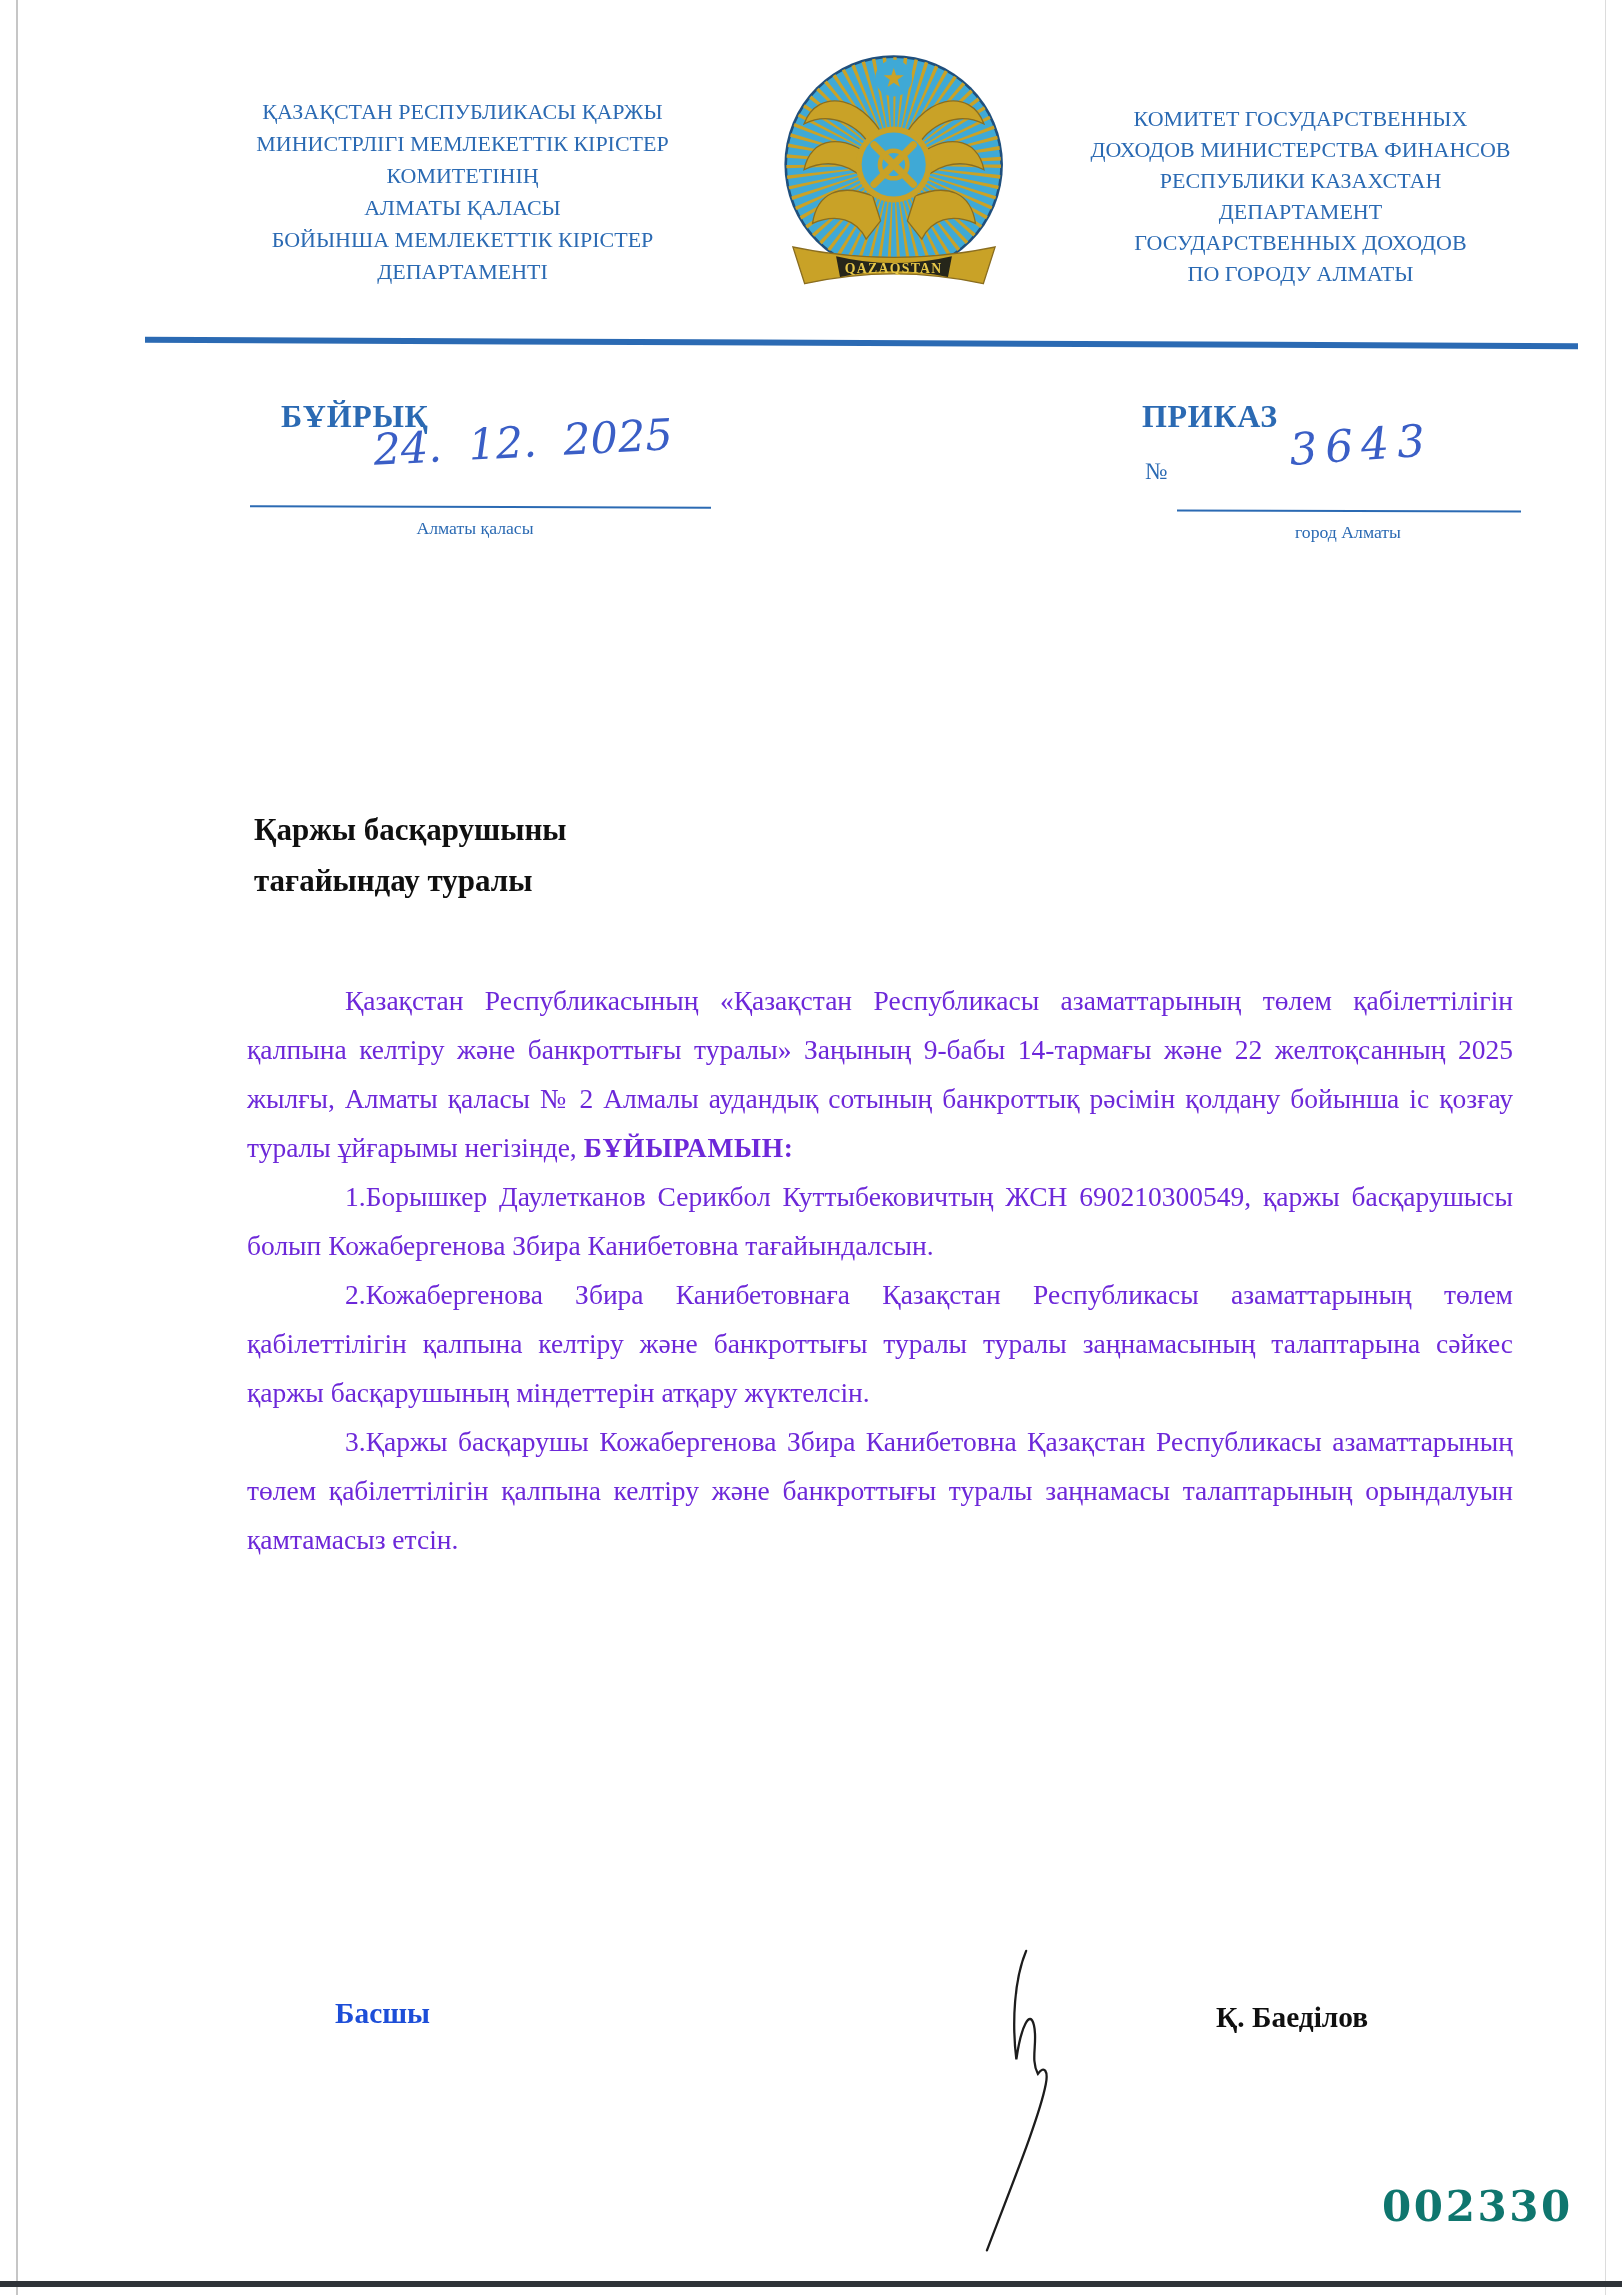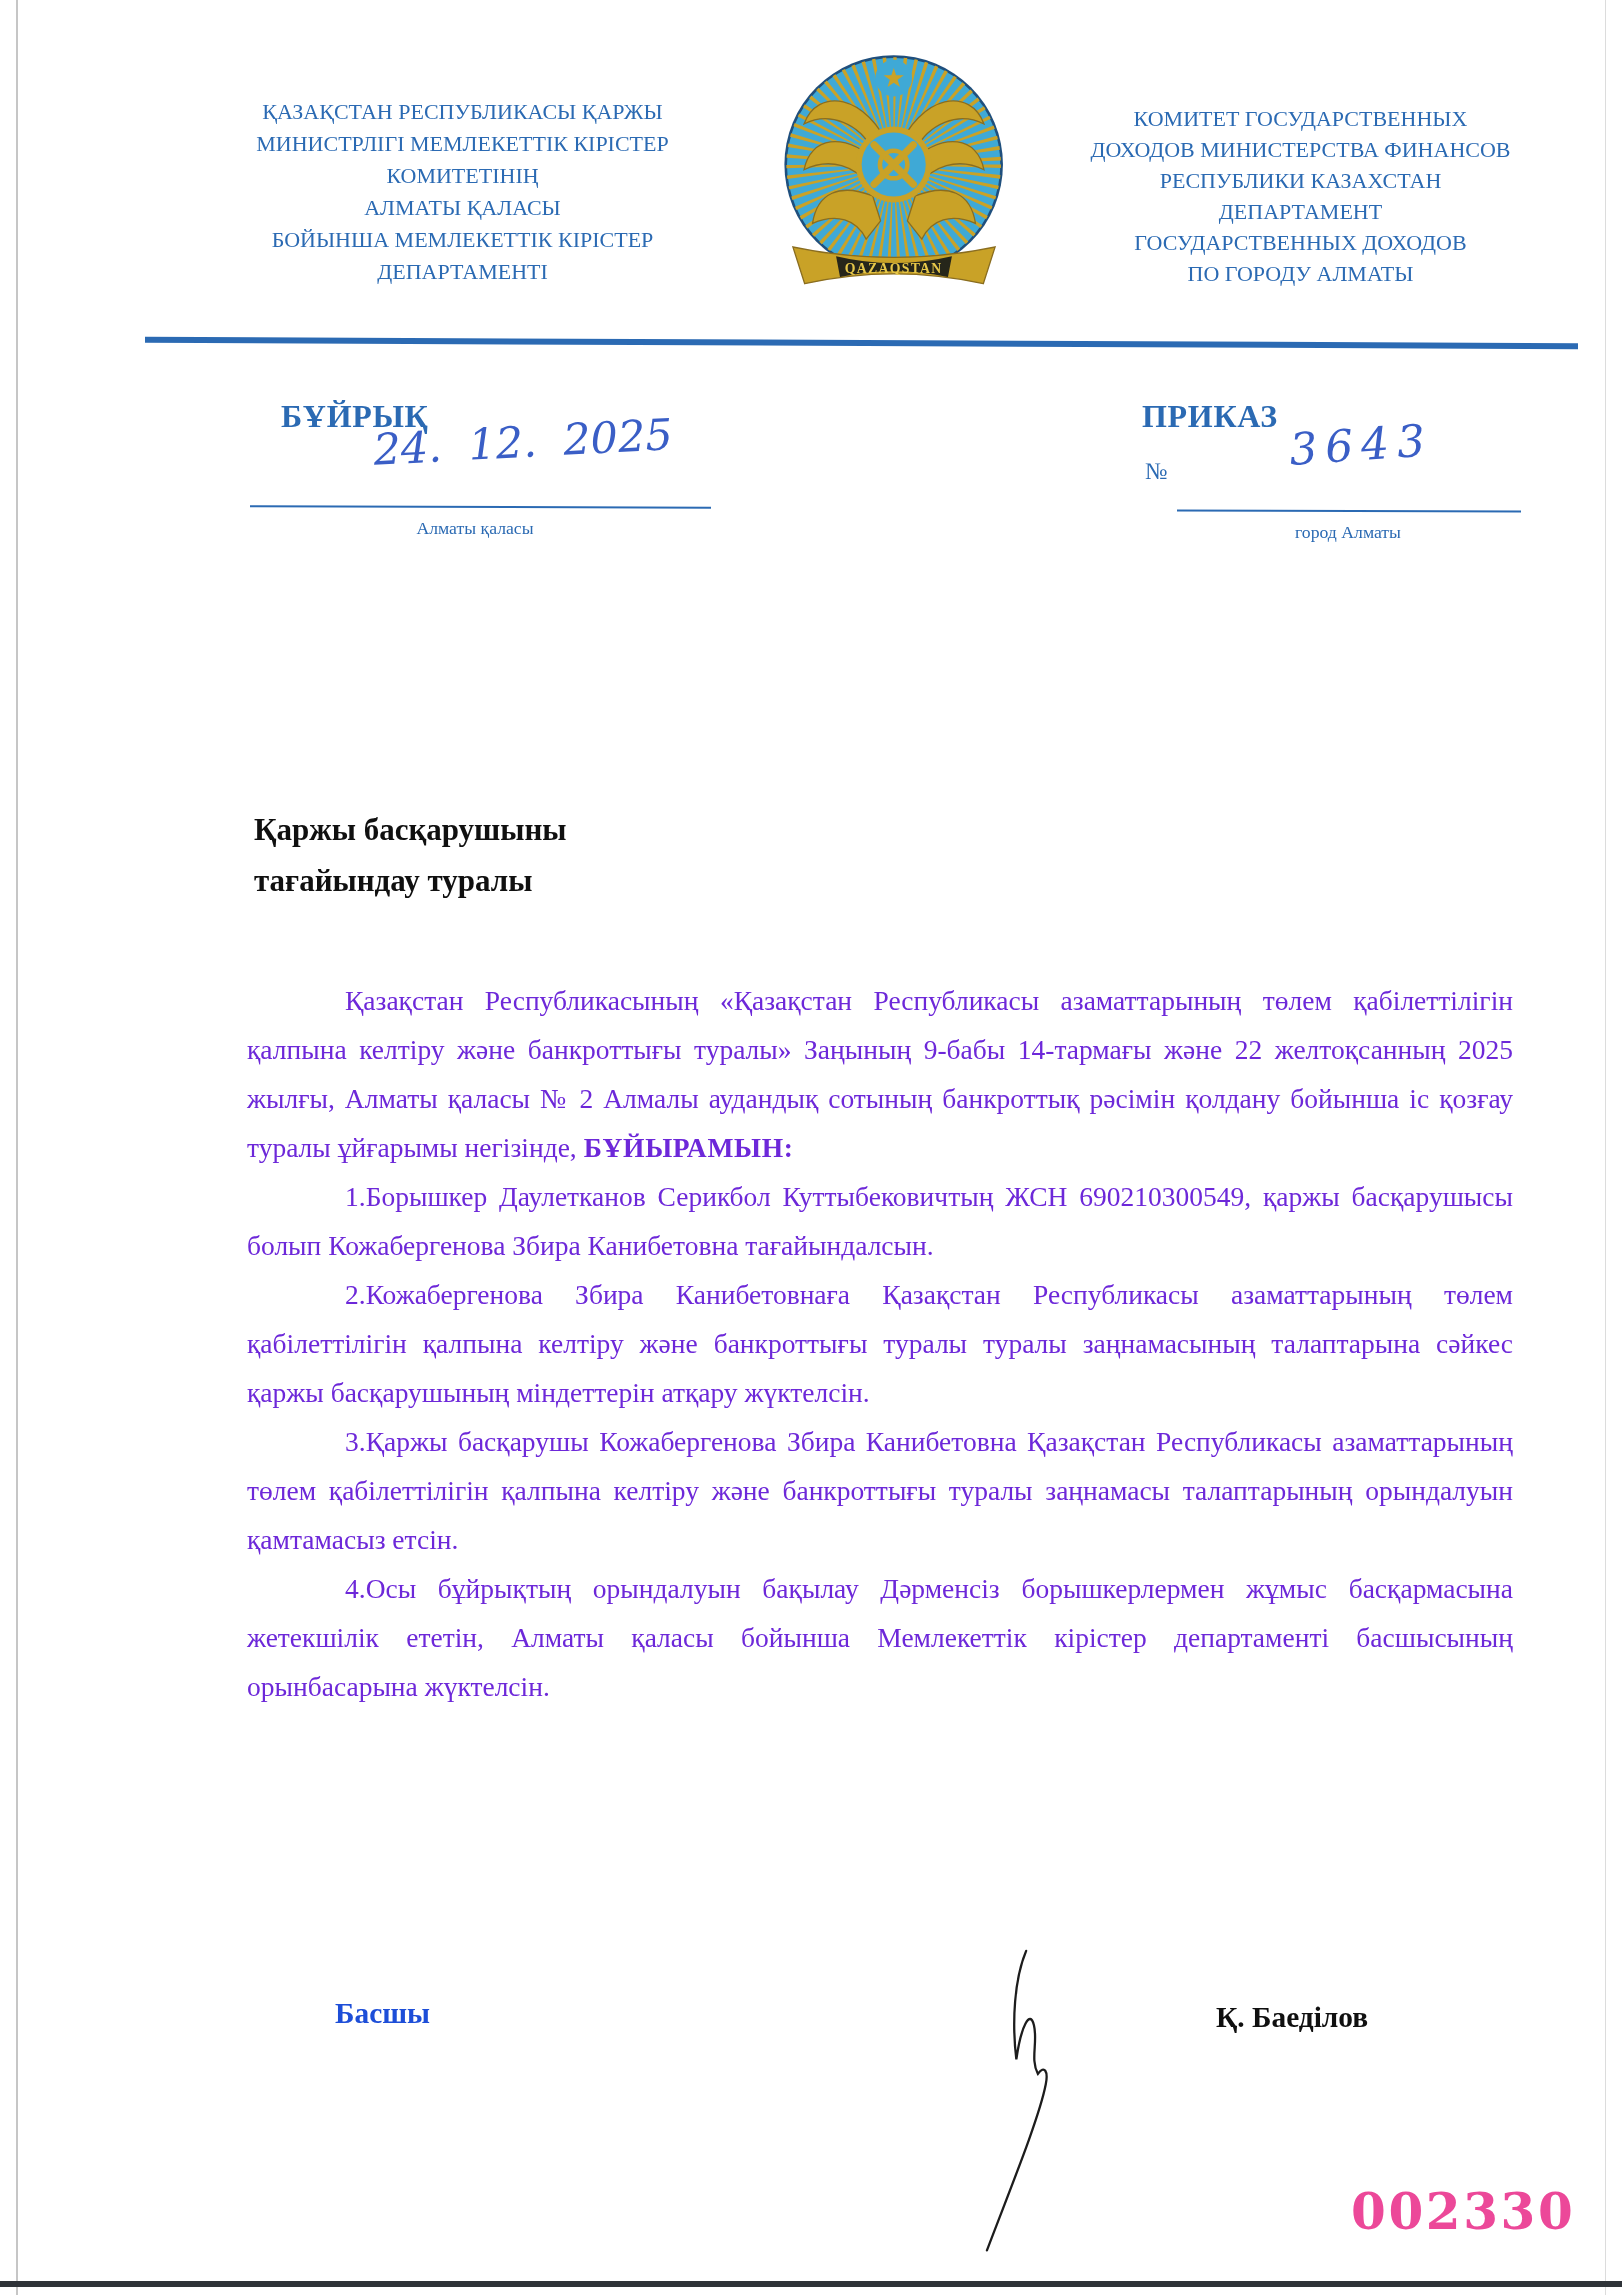--- a/index.html
+++ b/index.html
@@ -49,22 +49,22 @@
   .body-text { position:absolute; left:247px; top:976px; width:1266px;
                font-size:27.5px; line-height:49px; color:#6d28d9; text-align:justify; }
   .body-text p { margin:0; text-indent:98px; }
   .order-word { font-weight:bold; letter-spacing:0.7px; }
 
   
   .sign-pos  { position:absolute; left:335px;  top:1997px; font-size:29.4px; font-weight:bold; color:#1d4ed8; }
   .sign-name { position:absolute; left:1216px; top:2001px; font-size:29.4px; font-weight:bold; color:#101010; }
   .signature-svg { position:absolute; left:949px; top:1943px; width:170px; height:314px; }
 
-  .stamp { position:absolute; left:1351px; top:2182px; font-size:50px; font-weight:bold;
-           letter-spacing:2.6px; color:#ec4899; font-family:"DejaVu Serif", serif; }
+  .stamp { position:absolute; left:1382px; top:2182px; font-size:42px; font-weight:bold;
+           letter-spacing:2.6px; color:#0f766e; font-family:"DejaVu Serif", serif; }
 </style>
 </head>
 <body>
 
 <div class="page">
 
   <div class="edge-left"></div>
   <div class="edge-right"></div>
   <div class="edge-bottom"></div>
 
@@ -137,21 +137,20 @@
   <div class="subject">
     <div>Қаржы басқарушыны</div>
     <div>тағайындау туралы</div>
   </div>
 
   <div class="body-text">
     <p><span>Қазақстан Республикасының «Қазақстан Республикасы азаматтарының төлем қабілеттілігін қалпына келтіру және банкроттығы туралы» Заңының 9-бабы 14-тармағы және 22 желтоқсанның 2025 жылғы, Алматы қаласы № 2 Алмалы аудандық сотының банкроттық рәсімін қолдану бойынша іс қозғау туралы ұйғарымы негізінде, </span><span class="order-word">БҰЙЫРАМЫН:</span></p>
     <p>1.Борышкер Даулетканов Серикбол Куттыбековичтың ЖСН 690210300549, қаржы басқарушысы болып Кожабергенова Збира Канибетовна тағайындалсын.</p>
     <p>2.Кожабергенова Збира Канибетовнаға Қазақстан Республикасы азаматтарының төлем қабілеттілігін қалпына келтіру және банкроттығы туралы туралы заңнамасының талаптарына сәйкес қаржы басқарушының міндеттерін атқару жүктелсін.</p>
     <p>3.Қаржы басқарушы Кожабергенова Збира Канибетовна Қазақстан Республикасы азаматтарының төлем қабілеттілігін қалпына келтіру және банкроттығы туралы заңнамасы талаптарының орындалуын қамтамасыз етсін.</p>
-    <p>4.Осы бұйрықтың орындалуын бақылау Дәрменсіз борышкерлермен жұмыс басқармасына жетекшілік ететін, Алматы қаласы бойынша Мемлекеттік кірістер департаменті басшысының орынбасарына жүктелсін.</p>
   </div>
 
   <div class="sign-pos">Басшы</div>
   <div class="signature-svg">
     <svg viewBox="0 0 260 480" width="170" height="314">
       <path d="M118 12 C 100 55, 96 120, 103 178 C 110 128, 124 100, 130 126 C 136 152, 124 178, 136 200 C 146 186, 152 196, 148 216 C 138 268, 92 380, 58 470" fill="none" stroke="#1c1c1c" stroke-width="3.5" stroke-linecap="round"></path>
     </svg>
   </div>
   <div class="sign-name">Қ. Баеділов</div>
 

